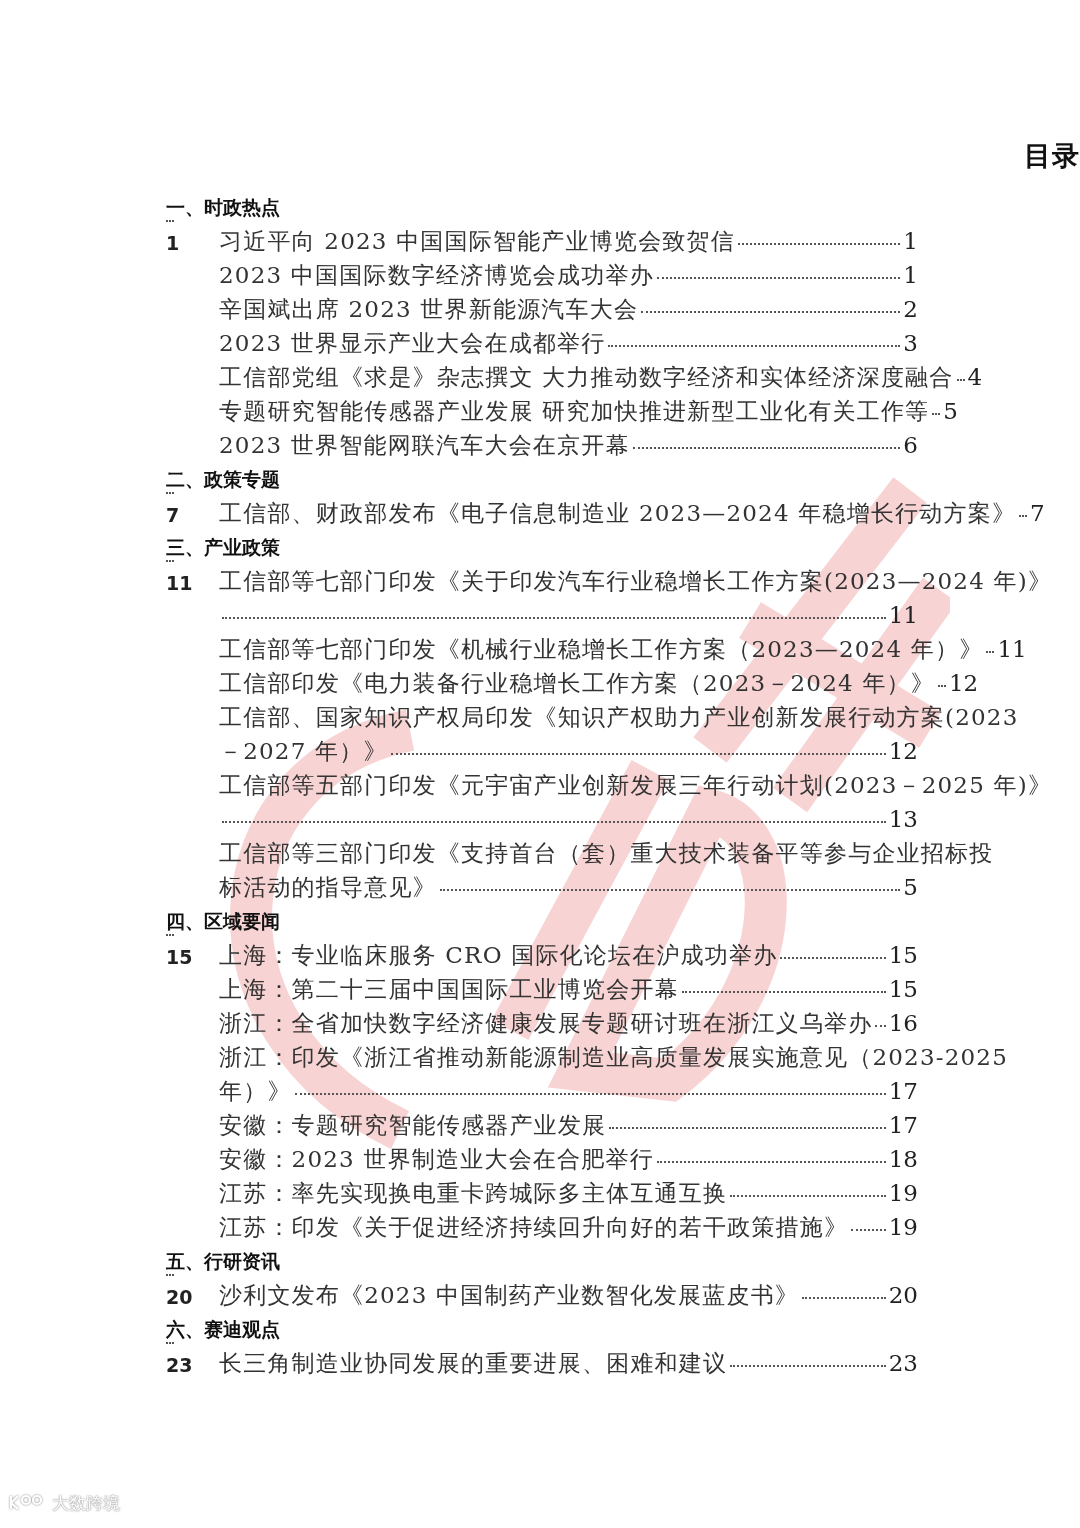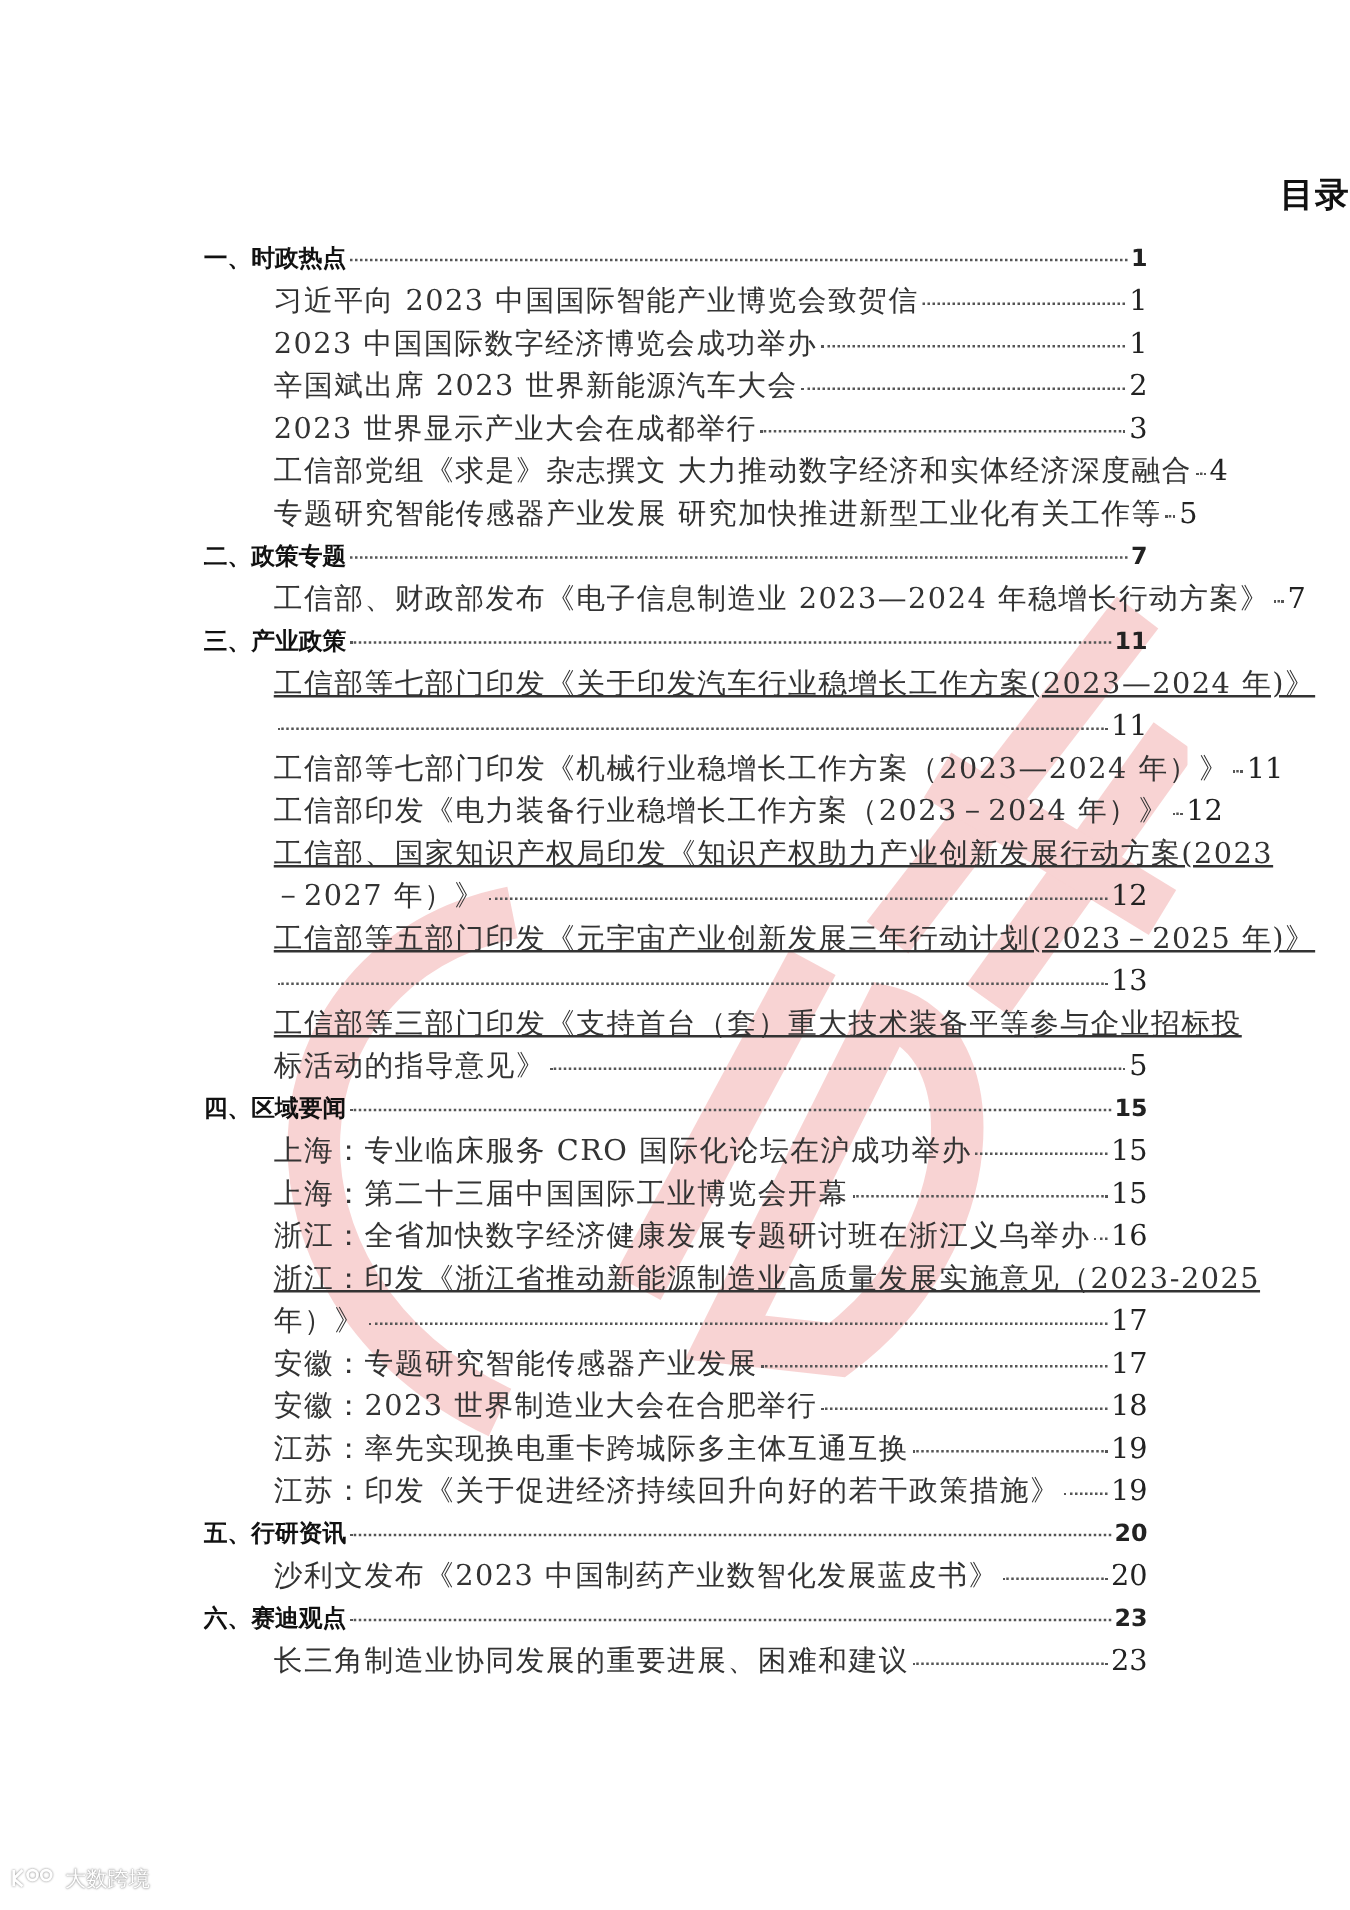--- a/index.html
+++ b/index.html
@@ -11,30 +11,30 @@
   .title {
     position: absolute; left: 0; width: 1080px; top: 138px; text-align: right;
     font-family: "DejaVu Sans", "Liberation Sans", sans-serif; font-weight: bold;
     font-size: 27px; color: #111; letter-spacing: 1px;
   }
   .toc { position: absolute; left: 163px; top: 190px; width: 755px; }
   .row {
     position: relative; height: 34px; line-height: 34px; display: flex; align-items: baseline;
     font-size: 23px; white-space: nowrap;
   }
-  .row.section { font-family: "DejaVu Sans", "Liberation Sans", sans-serif; font-weight: bold; font-size: 19px; color: #111; }
+  .row.section { font-family: "DejaVu Sans", "Liberation Sans", sans-serif; font-weight: bold; font-size: 19px; color: #111; flex-direction: column; }
   .row.item { padding-left: 56px; color: #333; letter-spacing: 1.2px; }
   .row.item.cont { padding-left: 56px; }
   .row .label { flex: 0 0 auto; overflow: hidden; }
   .row .dots {
     flex: 1 1 auto; height: 1px; margin: 0 3px;
     border-bottom: 2px dotted #555; position: relative; top: -4px; min-width: 8px;
   }
   .row .page-num { flex: 0 0 auto; color: #222; letter-spacing: 0; }
-  .row.wrap-first { display: block; text-decoration: underline; }
+  .row.wrap-first { display: block; }
   .watermark {
     position: absolute; left: 150px; top: 470px; width: 800px; height: 700px;
     pointer-events: none; opacity: 0.22;
   }
   .footer-logo {
     position: absolute; left: 8px; top: 1492px; display: flex; align-items: flex-start; gap: 4px;
     font-family: "DejaVu Sans", "Liberation Sans", sans-serif; font-size: 17px; color: #fff;
     text-shadow: 0 0 2px #999, 0 0 1px #888;
   }
 </style>
@@ -85,20 +85,25 @@
       </div>
     <div class="row item">
         <span class="label">工信部党组《求是》杂志撰文 大力推动数字经济和实体经济深度融合</span>
         <span class="dots"></span>
         <span class="page-num">4</span>
       </div>
     <div class="row item">
         <span class="label">专题研究智能传感器产业发展 研究加快推进新型工业化有关工作等</span>
         <span class="dots"></span>
         <span class="page-num">5</span>
+      </div>
+    <div class="row item">
+        <span class="label">2023 世界智能网联汽车大会在京开幕</span>
+        <span class="dots"></span>
+        <span class="page-num">6</span>
       </div>
 
     <div class="row section">
         <span class="label">二、政策专题</span>
         <span class="dots"></span>
         <span class="page-num">7</span>
       </div>
     <div class="row item">
         <span class="label">工信部、财政部发布《电子信息制造业 2023—2024 年稳增长行动方案》</span>
         <span class="dots"></span>

